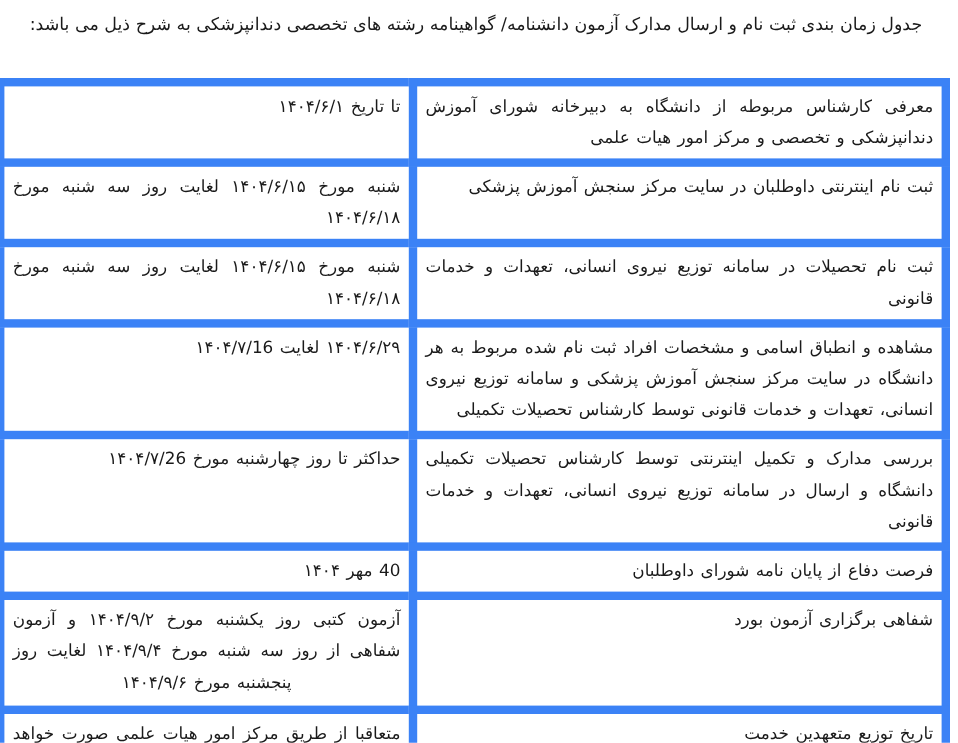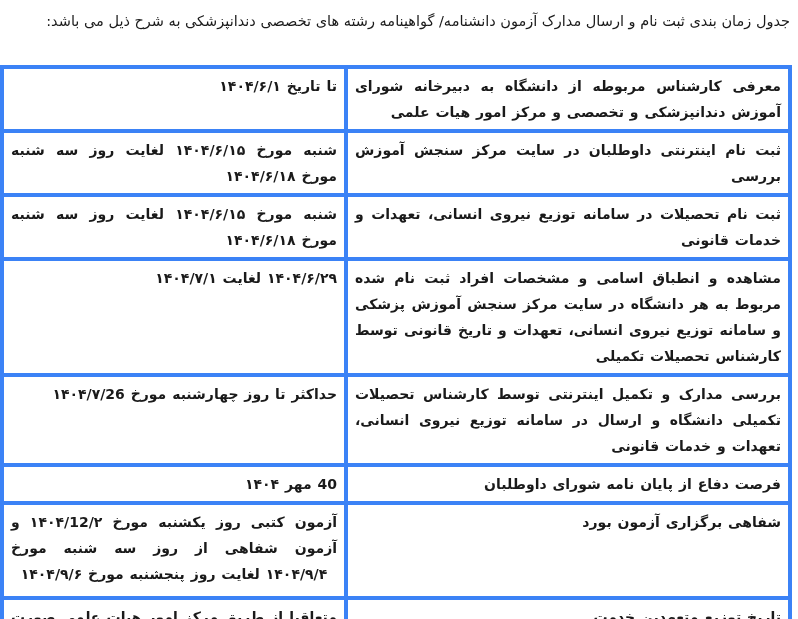--- a/index.html
+++ b/index.html
@@ -16,41 +16,40 @@
     color: #1a1a1a;
     direction: rtl;
   }
   .page {
     padding: 9px 6px 0 4px;
   }
   .doc-title {
     font-size: 14.5px;
     line-height: 25px;
     font-weight: normal;
-    text-align: right;
+    text-align: center;
     margin: 0 2px 0 0;
     white-space: nowrap;
   }
   table.schedule {
     border-collapse: collapse;
     table-layout: fixed;
     width: 788px;
     margin-top: 31px;
   }
   col.col-task { width: 444px; }
   col.col-date { width: 344px; }
   table.schedule td {
-    border: 4px solid #3b82f6;
+    border: 7px solid #3b82f6;
     vertical-align: top;
     padding: 4px 7px;
     font-size: 14px;
     line-height: 26px;
     text-align: justify;
     word-spacing: 1px;
-    font-weight: bold;
   }
   
   table.schedule tr:nth-child(1) { height: 55px; }
   table.schedule tr:nth-child(2) { height: 64px; }
   table.schedule tr:nth-child(3) { height: 60px; }
   table.schedule tr:nth-child(4) { height: 91px; }
   table.schedule tr:nth-child(5) { height: 90px; }
   table.schedule tr:nth-child(6) { height: 29px; }
   table.schedule tr:nth-child(7) { height: 95px; }
   table.schedule tr:nth-child(8) { height: 59px; }
@@ -68,42 +67,42 @@
     <colgroup>
       <col class="col-task">
       <col class="col-date">
     </colgroup>
     <tbody>
       <tr>
         <td class="task-cell">معرفی کارشناس مربوطه از دانشگاه به دبیرخانه شورای آموزش دندانپزشکی و تخصصی و مرکز امور هیات علمی</td>
         <td class="date-cell">تا تاریخ ۱۴۰۴/۶/۱</td>
       </tr>
       <tr>
-        <td class="task-cell">ثبت نام اینترنتی داوطلبان در سایت مرکز سنجش آموزش بررسی</td>
+        <td class="task-cell">ثبت نام اینترنتی داوطلبان در سایت مرکز سنجش آموزش پزشکی</td>
         <td class="date-cell">شنبه مورخ ۱۴۰۴/۶/۱۵ لغایت روز سه شنبه مورخ ۱۴۰۴/۶/۱۸</td>
       </tr>
       <tr>
         <td class="task-cell">ثبت نام تحصیلات در سامانه توزیع نیروی انسانی، تعهدات و خدمات قانونی</td>
         <td class="date-cell">شنبه مورخ ۱۴۰۴/۶/۱۵ لغایت روز سه شنبه مورخ ۱۴۰۴/۶/۱۸</td>
       </tr>
       <tr>
-        <td class="task-cell">مشاهده و انطباق اسامی و مشخصات افراد ثبت نام شده مربوط به هر دانشگاه در سایت مرکز سنجش آموزش پزشکی و سامانه توزیع نیروی انسانی، تعهدات و تاریخ قانونی توسط کارشناس تحصیلات تکمیلی</td>
-        <td class="date-cell">۱۴۰۴/۶/۲۹ لغایت ۱۴۰۴/۷/۱</td>
+        <td class="task-cell">مشاهده و انطباق اسامی و مشخصات افراد ثبت نام شده مربوط به هر دانشگاه در سایت مرکز سنجش آموزش پزشکی و سامانه توزیع نیروی انسانی، تعهدات و خدمات قانونی توسط کارشناس تحصیلات تکمیلی</td>
+        <td class="date-cell">۱۴۰۴/۶/۲۹ لغایت ۱۴۰۴/۷/16</td>
       </tr>
       <tr>
         <td class="task-cell">بررسی مدارک و تکمیل اینترنتی توسط کارشناس تحصیلات تکمیلی دانشگاه و ارسال در سامانه توزیع نیروی انسانی، تعهدات و خدمات قانونی</td>
         <td class="date-cell">حداکثر تا روز چهارشنبه مورخ ۱۴۰۴/۷/26</td>
       </tr>
       <tr>
         <td class="task-cell">فرصت دفاع از پایان نامه شورای داوطلبان</td>
         <td class="date-cell">40 مهر ۱۴۰۴</td>
       </tr>
       <tr>
         <td class="task-cell">شفاهی برگزاری آزمون بورد</td>
-        <td class="date-cell">آزمون کتبی روز یکشنبه مورخ ۱۴۰۴/12/۲ و آزمون شفاهی از روز سه شنبه مورخ ۱۴۰۴/۹/۴ لغایت روز پنجشنبه مورخ ۱۴۰۴/۹/۶</td>
+        <td class="date-cell">آزمون کتبی روز یکشنبه مورخ ۱۴۰۴/۹/۲ و آزمون شفاهی از روز سه شنبه مورخ ۱۴۰۴/۹/۴ لغایت روز پنجشنبه مورخ ۱۴۰۴/۹/۶</td>
       </tr>
       <tr>
         <td class="task-cell">تاریخ توزیع متعهدین خدمت</td>
         <td class="date-cell">متعاقبا از طریق مرکز امور هیات علمی صورت خواهد گرفت</td>
       </tr>
     </tbody>
   </table>
 
 </div>
 

